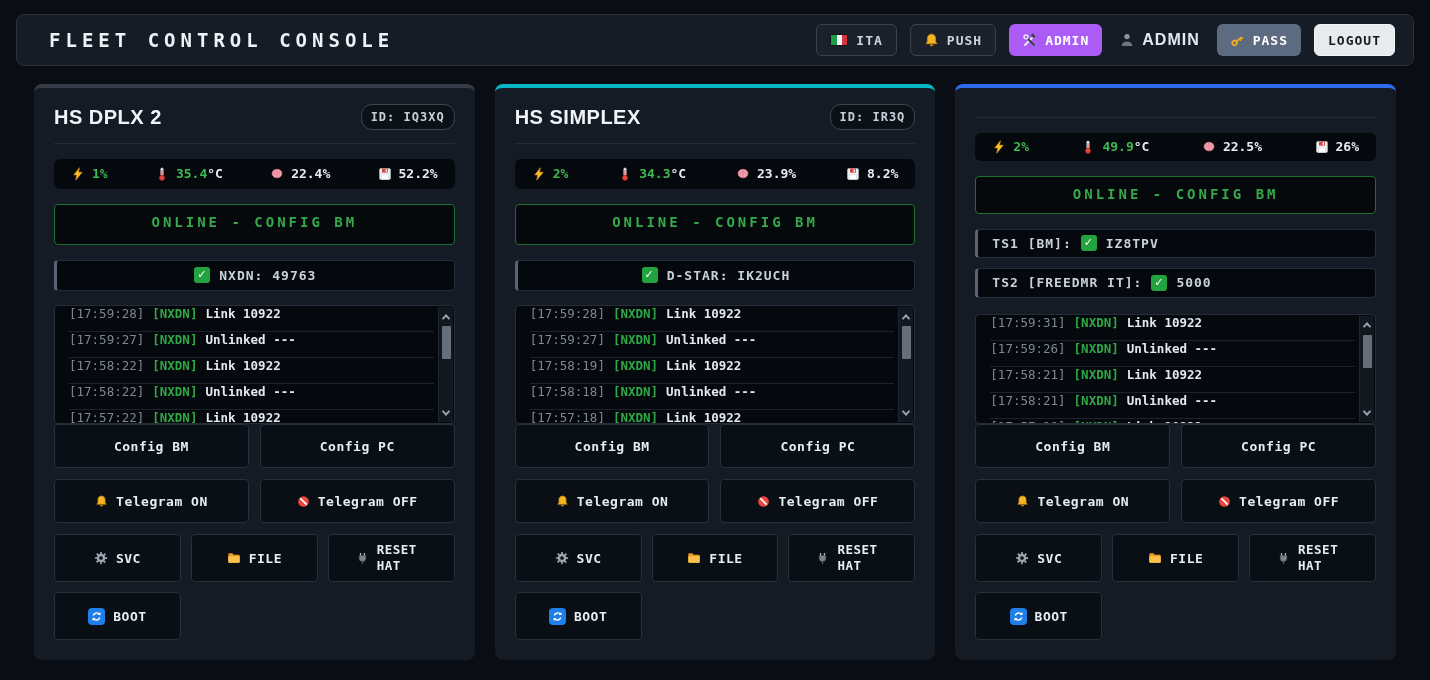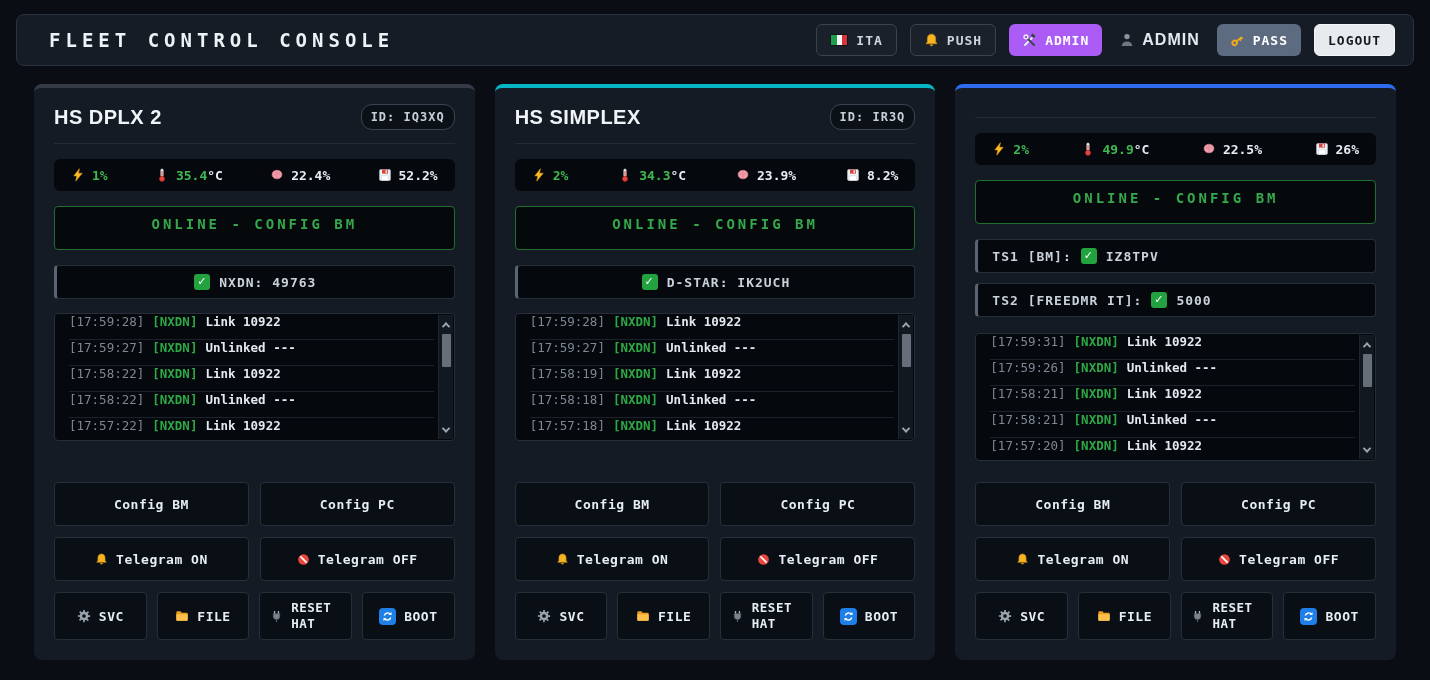--- a/index.html
+++ b/index.html
@@ -100,21 +100,21 @@
   .sb-btn { position:absolute; left:0; width:14px; height:15px;
     display:flex; align-items:center; justify-content:center; cursor:pointer; }
   .sb-up { top:2px; } .sb-down { bottom:2px; }
   .chev { width:6px; height:6px; border-left:2px solid #9aa4ae; border-top:2px solid #9aa4ae; }
   .chev-up { transform:rotate(45deg) translate(1px,1px); }
   .chev-down { transform:rotate(225deg) translate(1px,1px); }
   .sb-thumb { position:absolute; top:19px; left:3px; width:9px; height:33px;
     background:#656e79; border-radius:1px; cursor:grab; }
   .spacer { flex:1; }
   .btn-row2 { display:grid; grid-template-columns:1fr 1fr; gap:11px; margin-bottom:11px; }
-  .btn-row4 { display:grid; grid-template-columns:repeat(4,1fr); gap:10px; }
+  .btn-row4 { display:grid; grid-template-columns:repeat(3,1fr); gap:10px; }
   .card-btn {
     background:#0a0f15; border:1px solid #272f3a; border-radius:4px;
     color:#e6edf3; font:700 13px "DejaVu Sans Mono",monospace; letter-spacing:.5px;
     height:44px; display:flex; align-items:center; justify-content:center; gap:8px;
     cursor:pointer; white-space:nowrap; padding:0 6px;
   }
   .card-btn.tall { height:48px; }
   .wrap-label { white-space:normal; width:50px; line-height:1.3; text-align:left; font-size:12.5px; }
   .icon { display:inline-flex; flex:0 0 auto; }
 </style>

